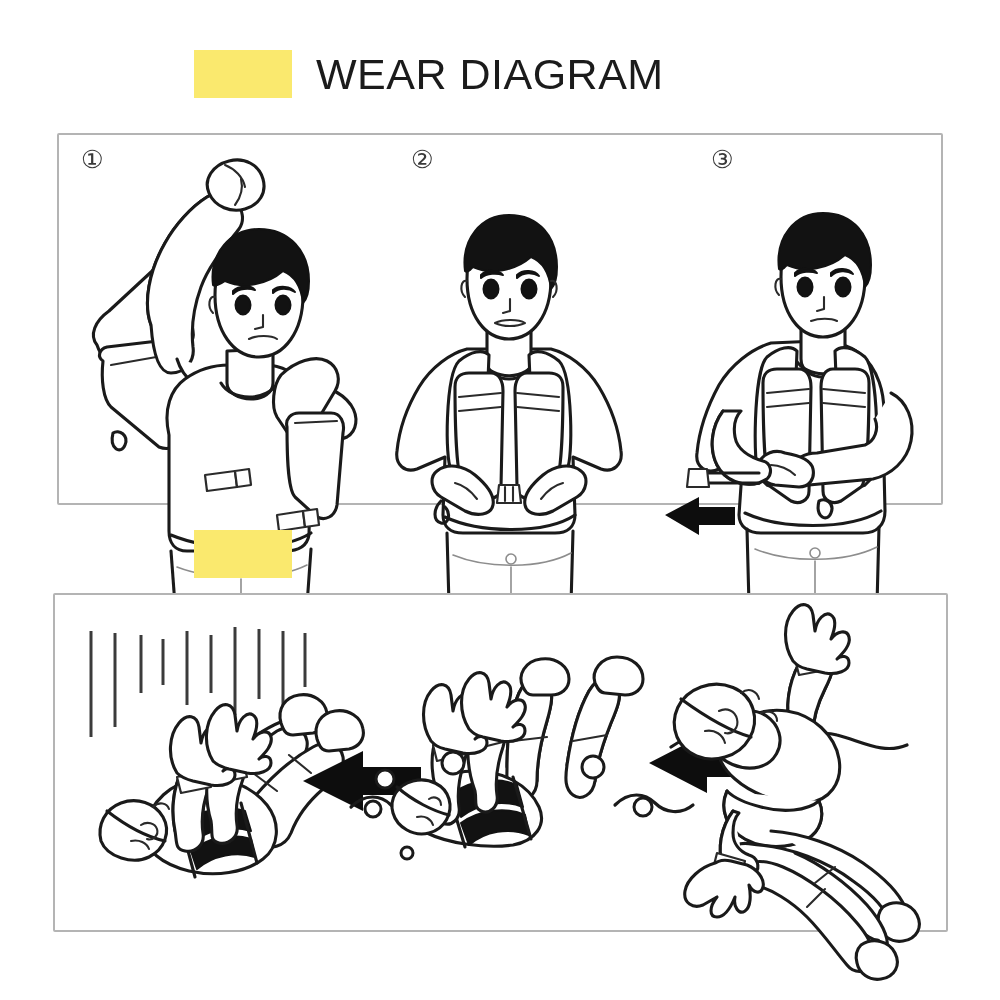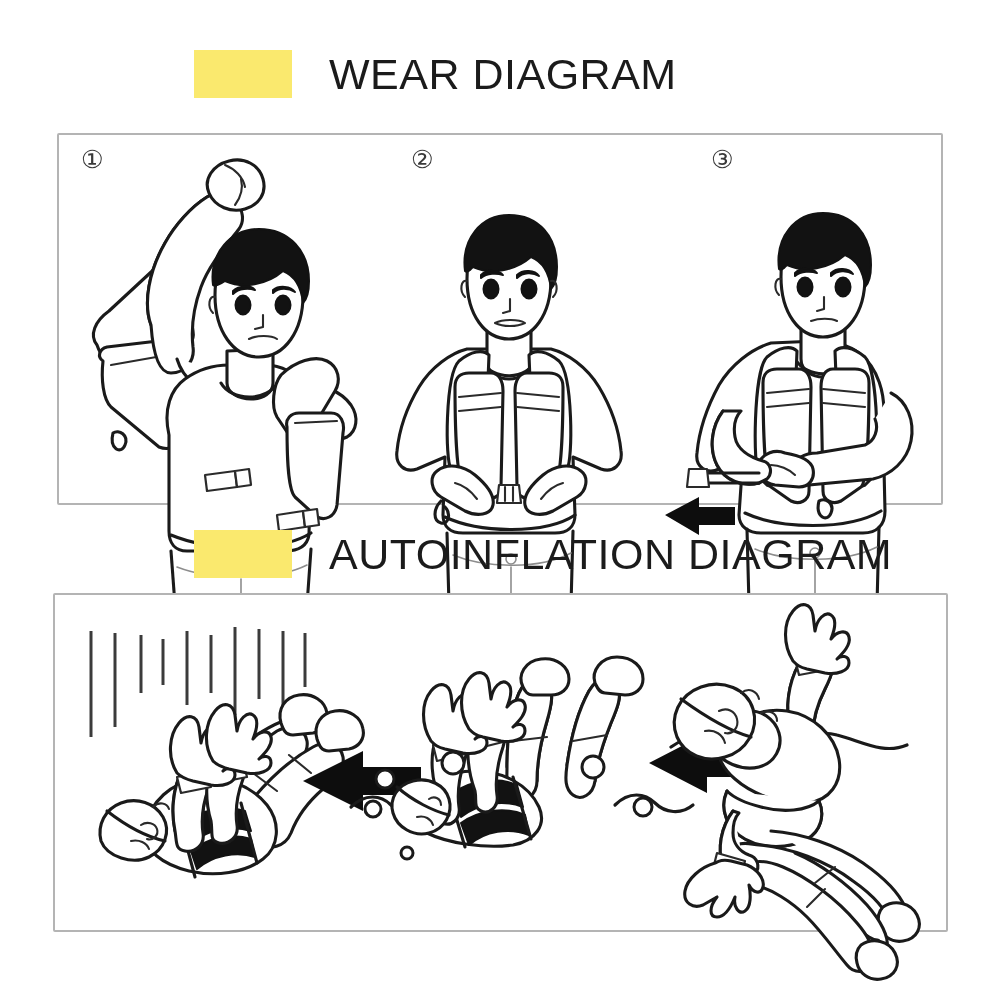--- a/index.html
+++ b/index.html
@@ -9,21 +9,21 @@
     font-family:"Liberation Sans","DejaVu Sans",sans-serif;
     overflow:hidden;
     position:relative;
   }
   .sheet{position:absolute;left:0;top:0;width:1000px;height:1000px;}
 
   
   .heading{position:absolute;display:flex;align-items:center;}
   .swatch{width:98px;height:48px;background:#fae96e;}
   .heading-text{
-    margin-left:37px;
+    margin-left:24px;
     font-size:43px;
     letter-spacing:0.5px;
     color:#1b1b1b;
     line-height:1;
     white-space:nowrap;
     font-weight:400;
   }
   #heading-wear{left:194px;top:50px;}
   #heading-auto{left:194px;top:530px;}
 
@@ -237,21 +237,20 @@
         <path class="ln-hair" d="M156 426 L156 470"></path>
         <circle class="ln-hair" cx="156" cy="418" r="5"></circle>
 
         <path class="ln" d="M160 366 C156 382 168 388 172 378 C176 368 166 362 160 366 Z"></path>
       </svg>
     </div>
   </div>
 
   <div class="heading" id="heading-auto">
     <div class="swatch"></div>
-    <div class="heading-text">AUTOINFLATION DIAGRAM</div>
   </div>
 
   <div class="panel" id="panel-auto">
     <svg width="891" height="335" viewBox="0 0 891 335">
 
       <g>
 
         <g>
           <path class="speed" d="M36 36 L36 142"></path>
           <path class="speed" d="M60 38 L60 132"></path>

